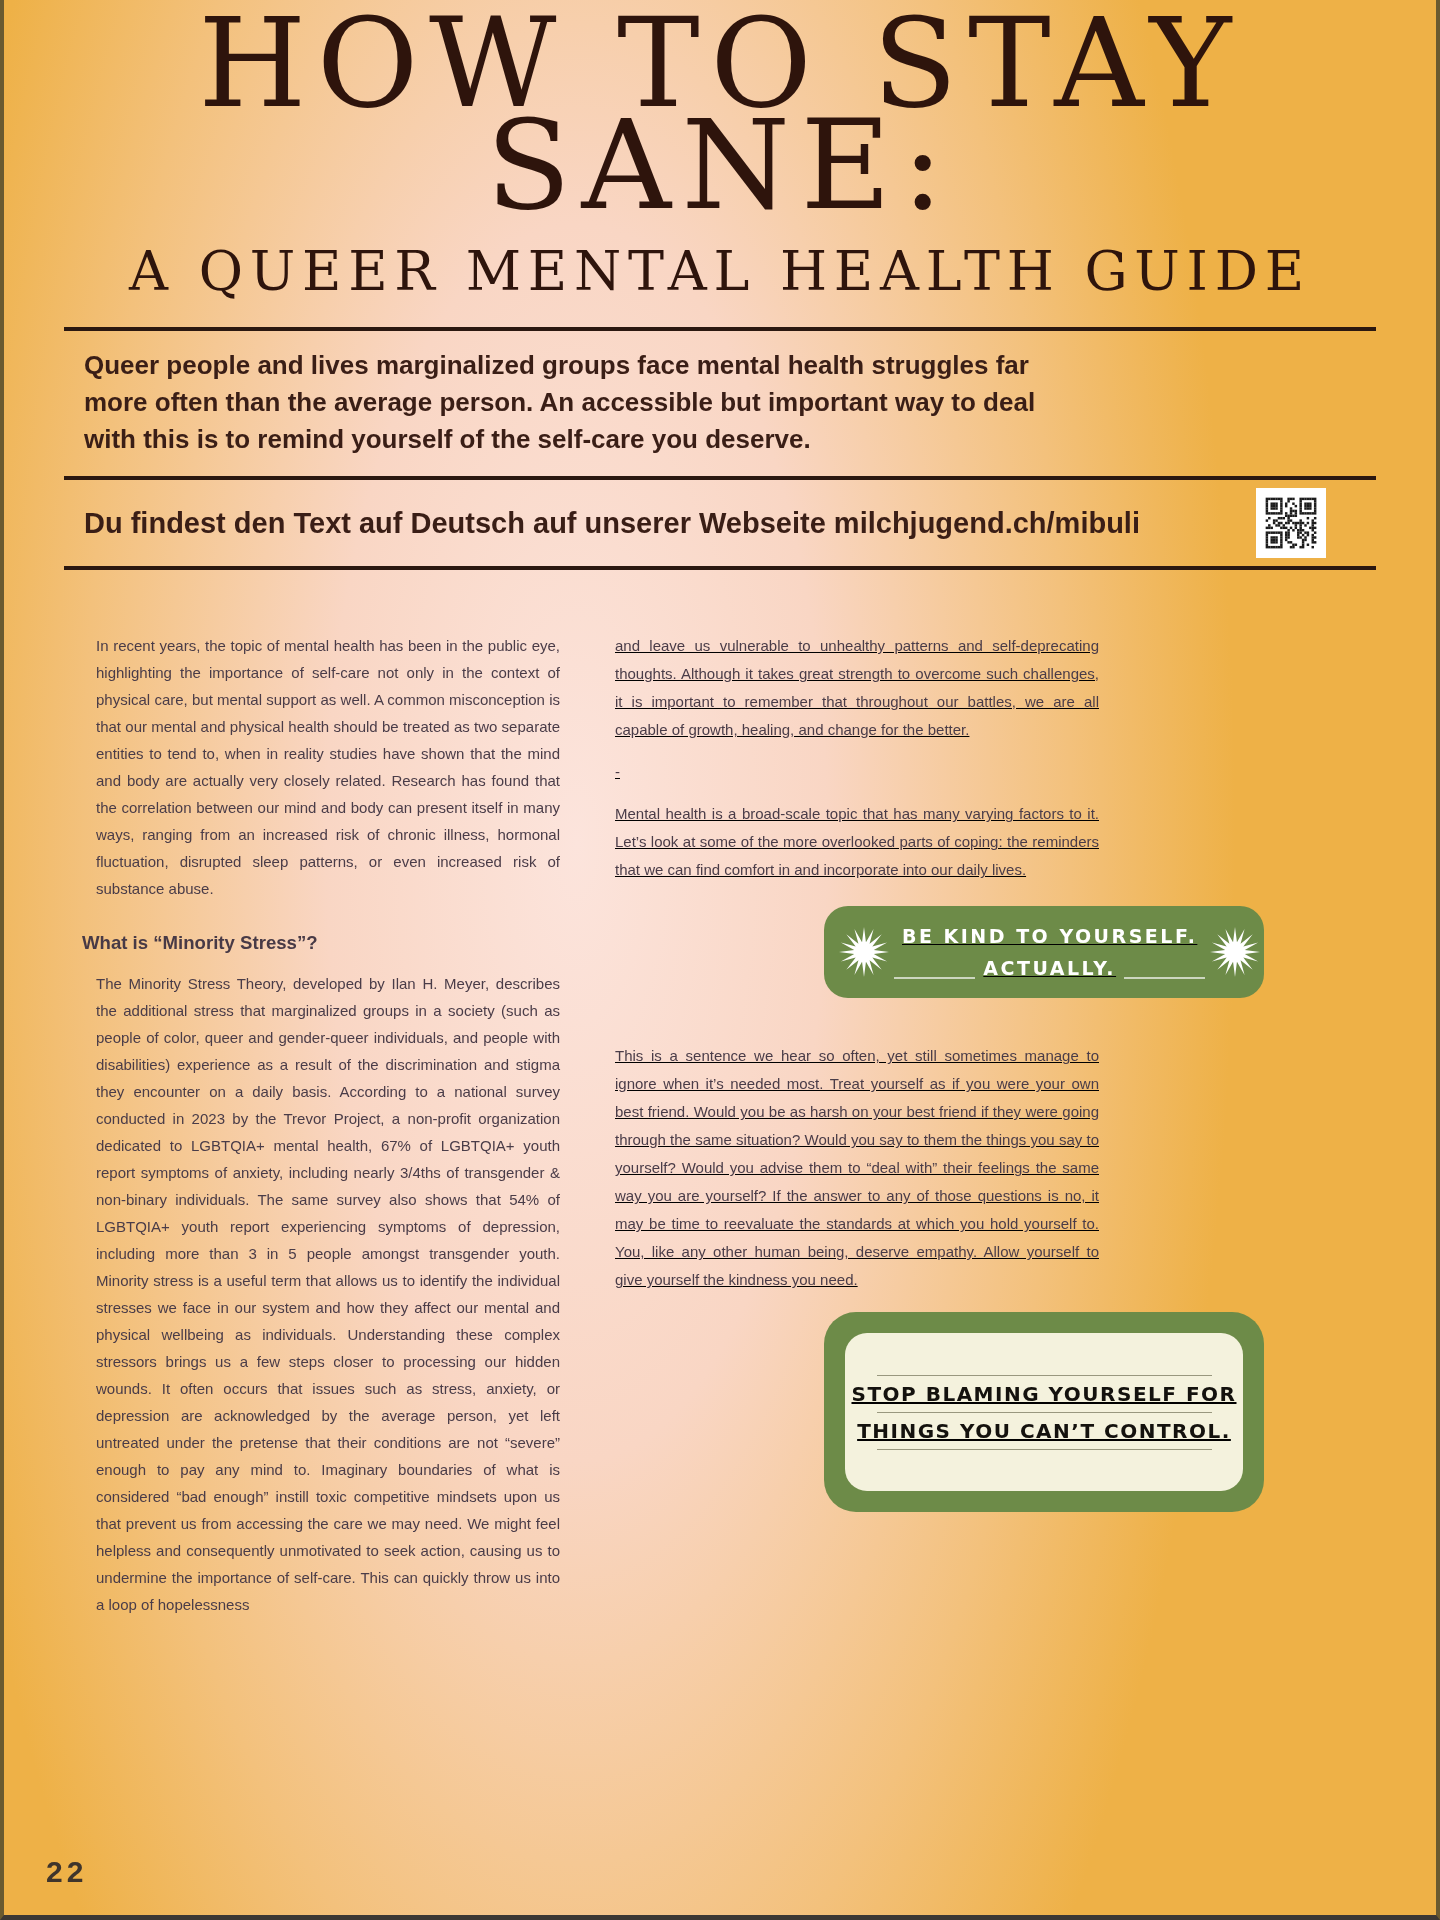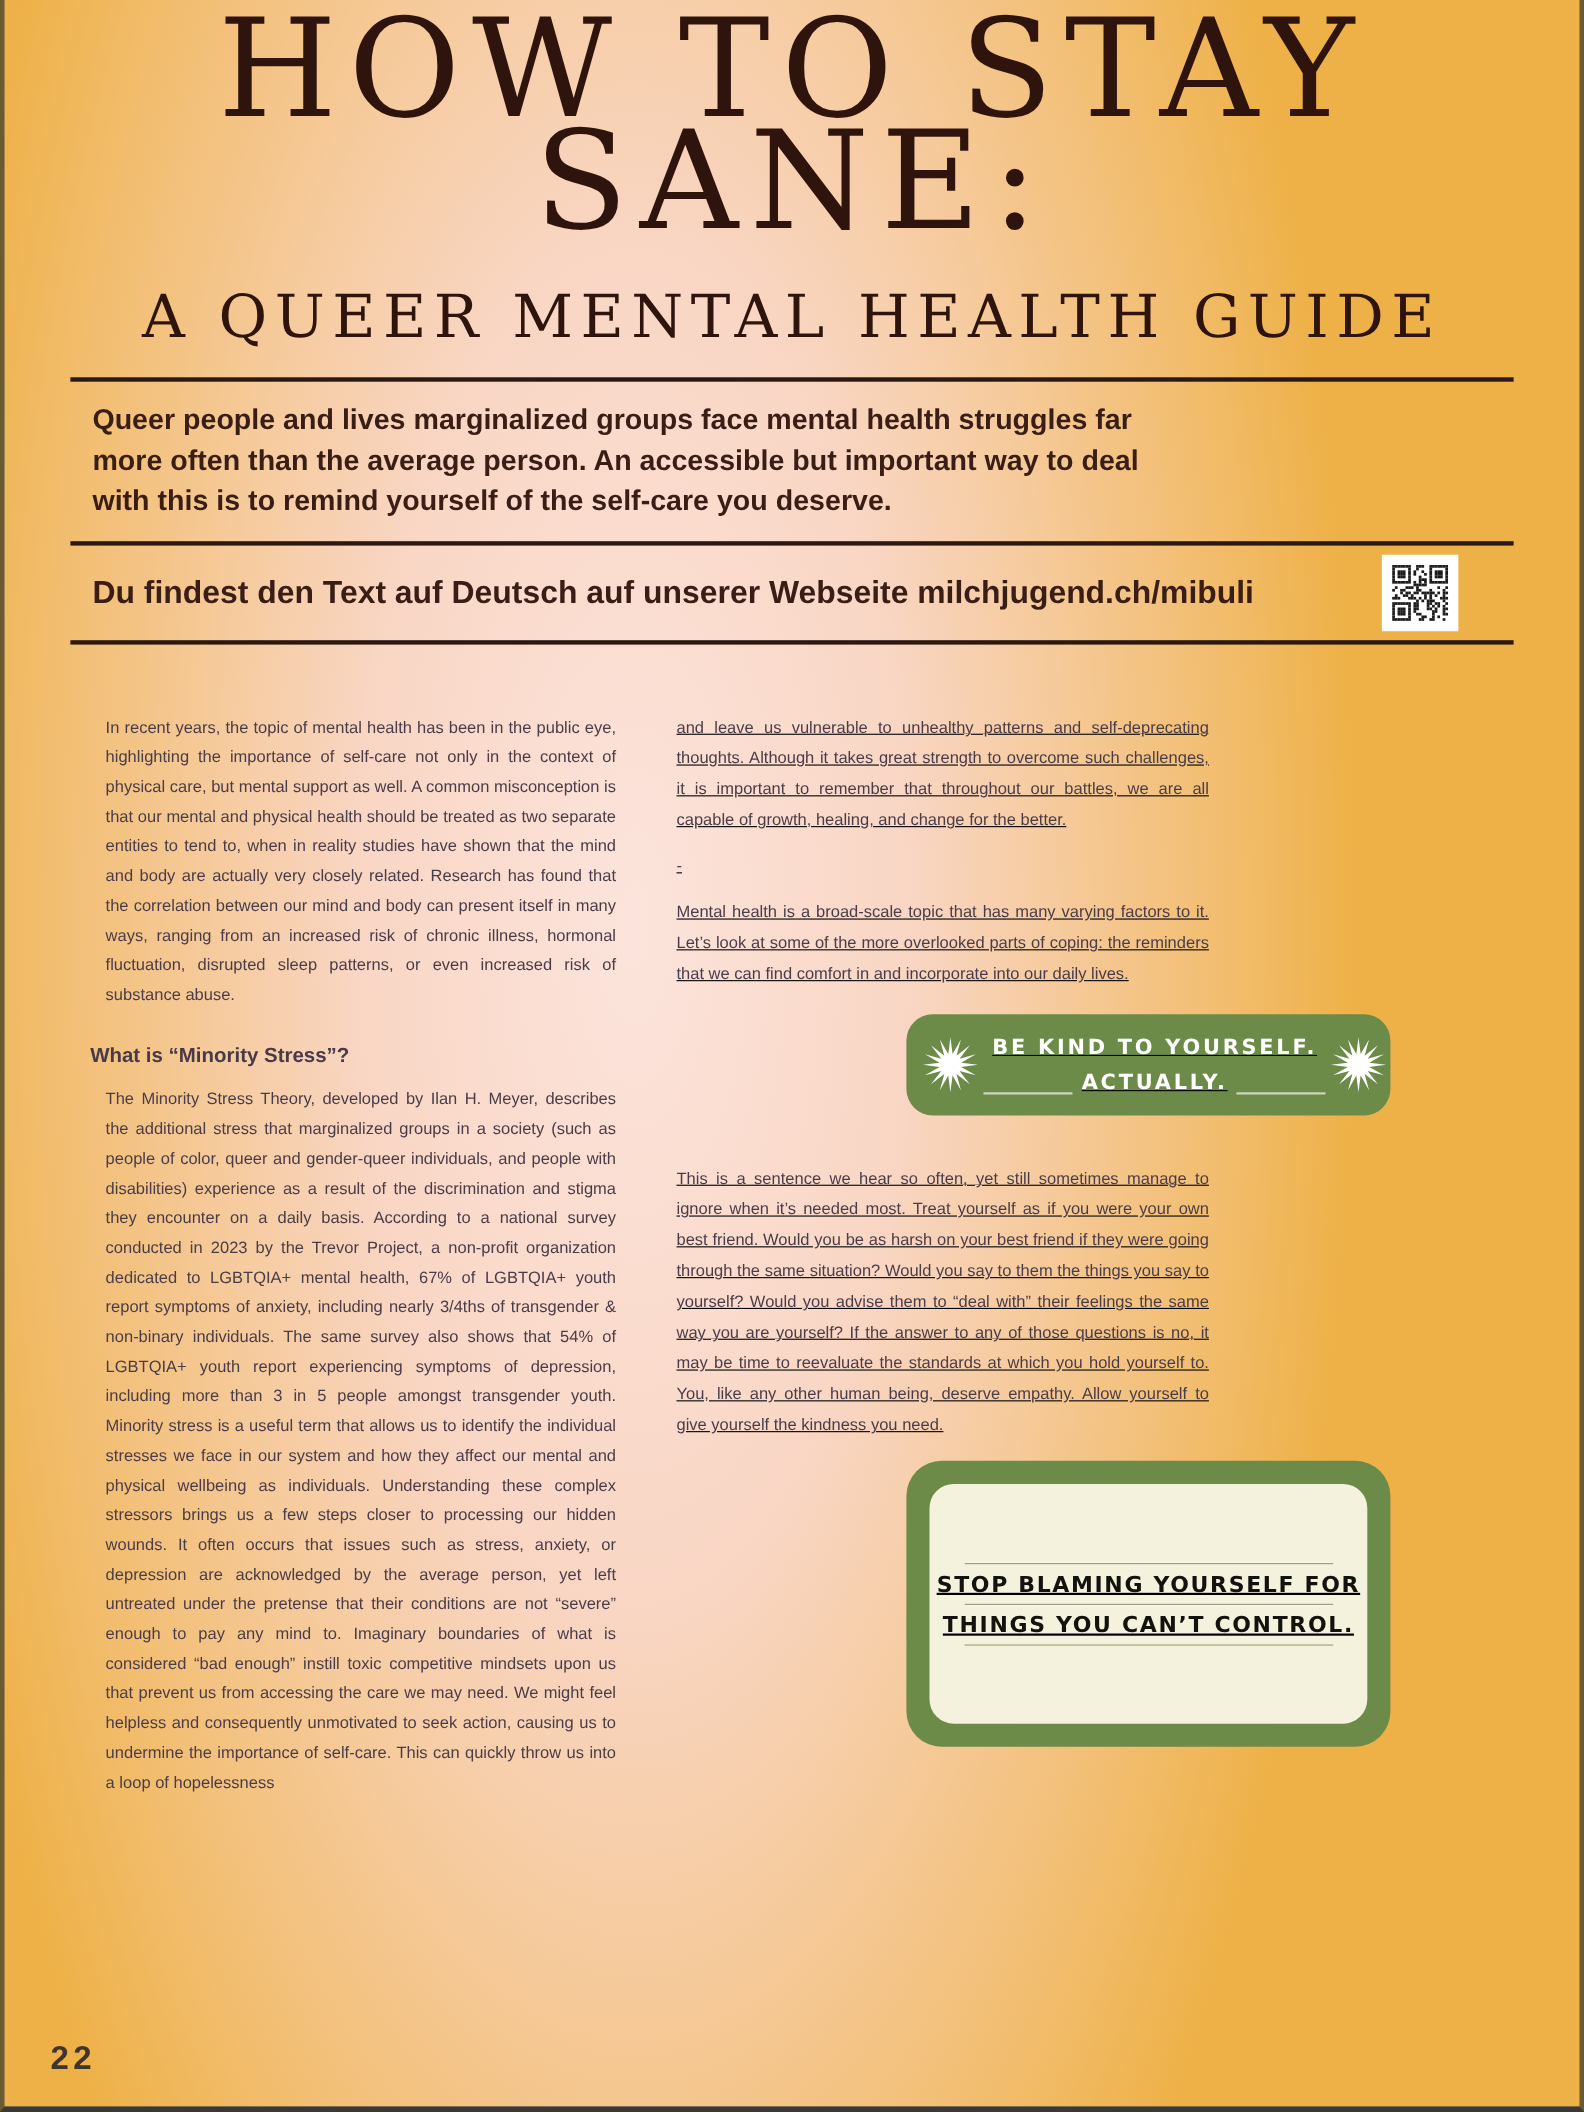--- a/index.html
+++ b/index.html
@@ -19,21 +19,21 @@
   .title-l1,.title-l2{
     font-family:"DejaVu Serif", serif;
     font-weight:400;
     font-size:124px;
     line-height:0.82;
     letter-spacing:0.085em;
     color:#2e140c;
     white-space:nowrap;
   }
   .subtitle{
-    margin-top:40px;
+    margin-top:24px;
     font-family:"DejaVu Serif", serif;
     font-size:54px;
     letter-spacing:0.125em;
     color:#2e140c;
     white-space:nowrap;
   }
   .rule{ height:4px; background:#2b1810; margin-left:60px; margin-right:60px; }
   .rule-1{ margin-top:24px; }
   .rule-2{ margin-top:18px; }
   .intro{
@@ -99,21 +99,21 @@
   .b1row .txt{
     font-family:"DejaVu Sans", sans-serif;
     font-weight:bold; font-size:19px;
     letter-spacing:2.5px; color:#ffffff;
     white-space:nowrap; padding:0 8px;
   }
   .wline{ flex:1; height:2px; background:rgba(255,255,255,0.65); }
   
   .badge2{
     margin:18px 0 0 223px;
-    width:440px; height:260px;
+    width:440px; height:200px;
     background:#6d8b48;
     border-radius:32px;
     padding:21px;
     box-sizing:border-box;
   }
   .badge2-inner{
     width:100%; height:100%;
     background:#f4f2dd;
     border-radius:22px;
     display:flex; flex-direction:column;

